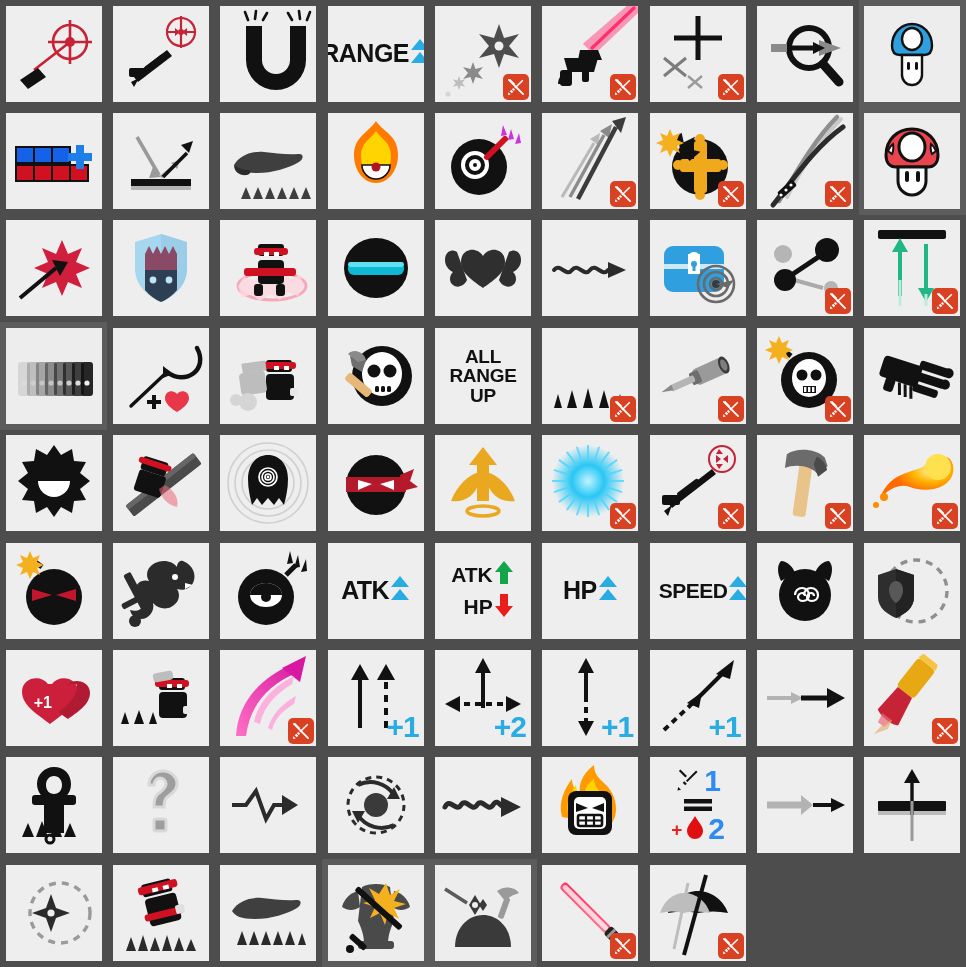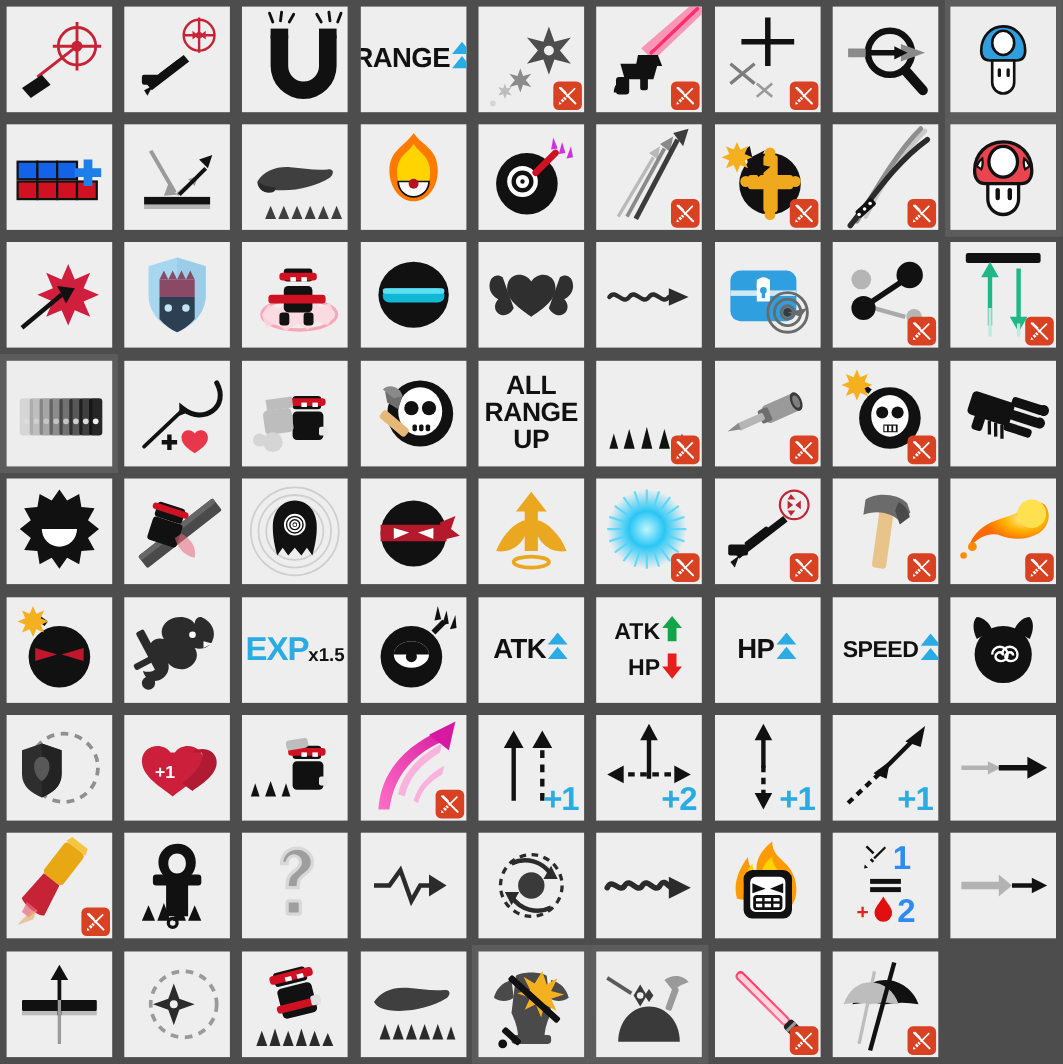--- a/index.html
+++ b/index.html
@@ -42,21 +42,21 @@
   }
   .stat{
     font-family:"Liberation Sans", sans-serif;
     font-weight:bold;font-size:25px;color:#111;letter-spacing:-0.5px;
     display:flex;align-items:center;
   }
   .stat.small{font-size:21px;margin-left:12px;}
   .chev{margin-left:1px;}
   .allstat{
     font-family:"Liberation Sans", sans-serif;
-    font-weight:bold;font-size:24px;color:#111;text-align:center;
+    font-weight:bold;font-size:19px;color:#111;text-align:center;
     line-height:1.02;letter-spacing:-0.3px;
   }
   .exp{display:flex;align-items:flex-end;}
   .exp .e{font-weight:bold;font-size:30px;color:#29ace3;letter-spacing:-1px;}
   .exp .x{font-weight:bold;font-size:17px;color:#111;margin-bottom:2px;}
   .atkhp{display:flex;flex-direction:column;gap:3px;align-items:flex-end;}
   .atkhp .ln{display:flex;align-items:center;font-weight:bold;font-size:21px;color:#111;}
   .plus{
     position:absolute;right:5px;bottom:2px;
     font-weight:bold;font-size:30px;color:#29ace3;letter-spacing:-1px;
@@ -1103,30 +1103,20 @@
               <rect x="20" y="28" width="8" height="44" rx="2" transform="rotate(-28 24 50)"></rect>
               <rect x="8" y="56" width="22" height="6" rx="2" transform="rotate(-28 19 59)"></rect>
               <circle cx="22" cy="78" r="6"></circle>
             </g>
           </svg>
         </span>
       </div>
     </div>
     <div class="cell">
       <div class="tile">
-        <div class="ttxt">
-          <span class="exp">
-            <span class="e">EXP</span>
-            <span class="x">x1.5</span>
-          </span>
-        </div>
-      </div>
-    </div>
-    <div class="cell">
-      <div class="tile">
         <span>
           <svg class="art" viewBox="0 0 96 96" xmlns="http://www.w3.org/2000/svg">
             <circle cx="46" cy="54" r="28" fill="#111"></circle>
             <ellipse cx="46" cy="52" rx="16" ry="12" fill="#fff"></ellipse>
             <path d="M30 52a16 12 0 0 1 32 0z" fill="#111"></path>
             <circle cx="46" cy="54" r="5" fill="#111"></circle>
             <path d="M66 32l10-10" stroke="#111" stroke-width="5"></path>
             <g fill="#111">
               <path d="M70 8l3 12-6 1z"></path>
               <path d="M78 12l2 12-6 1z"></path>

